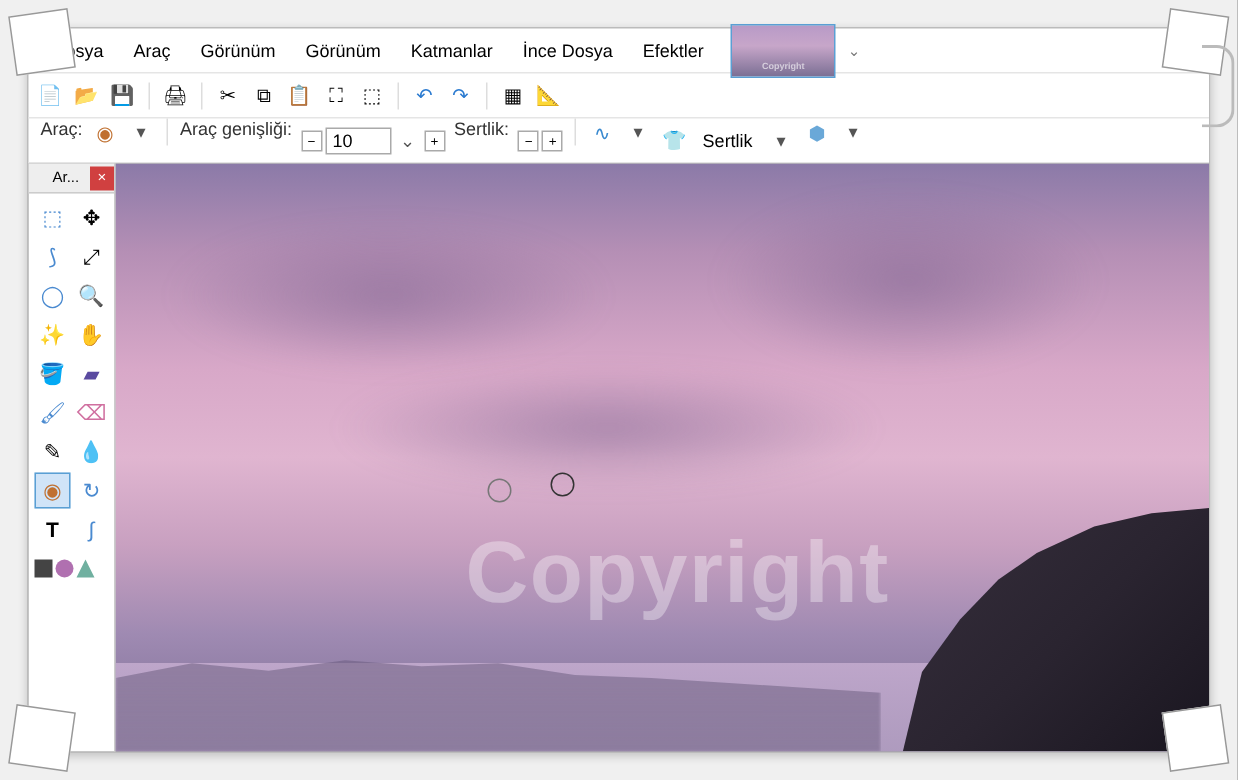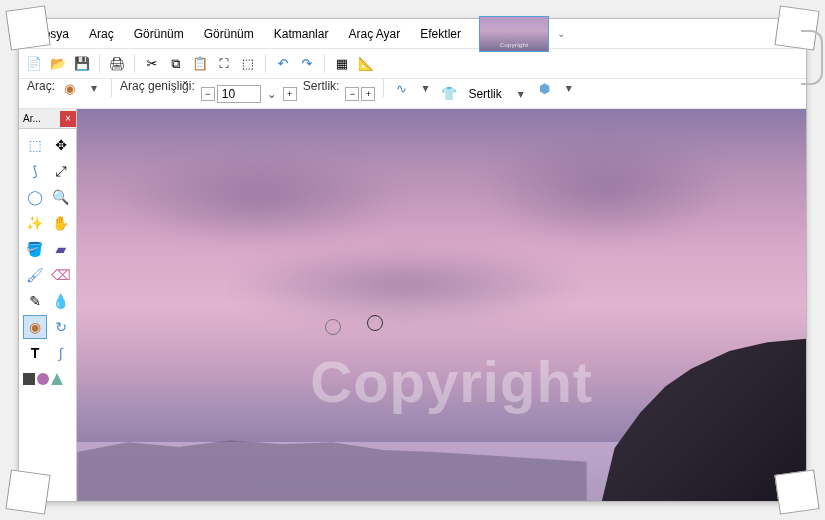--- a/index.html
+++ b/index.html
@@ -29,21 +29,21 @@
 .spin .btn { width: 14px; height: 14px; border: 1px solid #aaa; background: #fff; font-size: 9px; display: flex; align-items: center; justify-content: center; cursor: pointer; }
 .spin input { width: 44px; height: 18px; border: 1px solid #aaa; padding: 0 4px; font-size: 12px; }
 .hardness-field { width: 200px; height: 20px; background: #0a7ae0; color: #fff; border: 1px solid #0a7ae0; padding: 0 6px; display: flex; align-items: center; font-size: 12px; }
 .drop { width: 18px; height: 18px; display: flex; align-items: center; justify-content: center; color: #555; cursor: pointer; }
 .blend { display: flex; align-items: center; gap: 4px; }
 .blend .sel { padding: 2px 6px; }
 
 .workarea { flex: 1; display: flex; background: #8a8a8a; overflow: hidden; }
 
 .toolbox { width: 58px; background: #fff; border-right: 1px solid #ccc; display: flex; flex-direction: column; }
-.toolbox-title { display: flex; align-items: center; height: 20px; background: #eee; border-bottom: 1px solid #ccc; font-size: 10px; padding-left: 4px; }
+.toolbox-title { display: flex; align-items: center; height: 20px; background: #eee; border-bottom: 1px solid #ccc; font-size: 10px; padding-left: 16px; }
 .toolbox-title .close { margin-left: auto; width: 16px; height: 16px; background: #d04040; color: #fff; display: flex; align-items: center; justify-content: center; font-size: 10px; cursor: pointer; }
 .toolgrid { display: grid; grid-template-columns: 1fr 1fr; gap: 2px; padding: 4px; }
 .tool { width: 24px; height: 24px; border: 1px solid transparent; display: flex; align-items: center; justify-content: center; cursor: pointer; font-size: 14px; }
 .tool.sel { background: #d0e4f8; border: 1px solid #5a9fd4; }
 .colorstrip { display: flex; align-items: center; gap: 2px; padding: 4px; }
 .shape { width: 12px; height: 12px; }
 .shape.sq { background: #444; }
 .shape.ci { background: #b070b0; border-radius: 50%; }
 .shape.tr { width: 0; height: 0; border-left: 6px solid transparent; border-right: 6px solid transparent; border-bottom: 12px solid #70b0a0; }
 
@@ -73,21 +73,21 @@
 <div class="clip"></div>
 
 <div class="frame">
 
   <div class="menubar">
     <div class="menuitem">Dosya</div>
     <div class="menuitem">Araç</div>
     <div class="menuitem">Görünüm</div>
     <div class="menuitem">Görünüm</div>
     <div class="menuitem">Katmanlar</div>
-    <div class="menuitem">Araç Ayar</div>
+    <div class="menuitem">İnce Dosya</div>
     <div class="menuitem">Efektler</div>
     <div class="thumb">
         <span>Copyright</span>
       </div>
     <div class="chev">⌄</div>
   </div>
 
   <div class="toolbar">
     <div class="ticon">📄</div>
     <div class="ticon" style="color:#c98b2e">📂</div>

